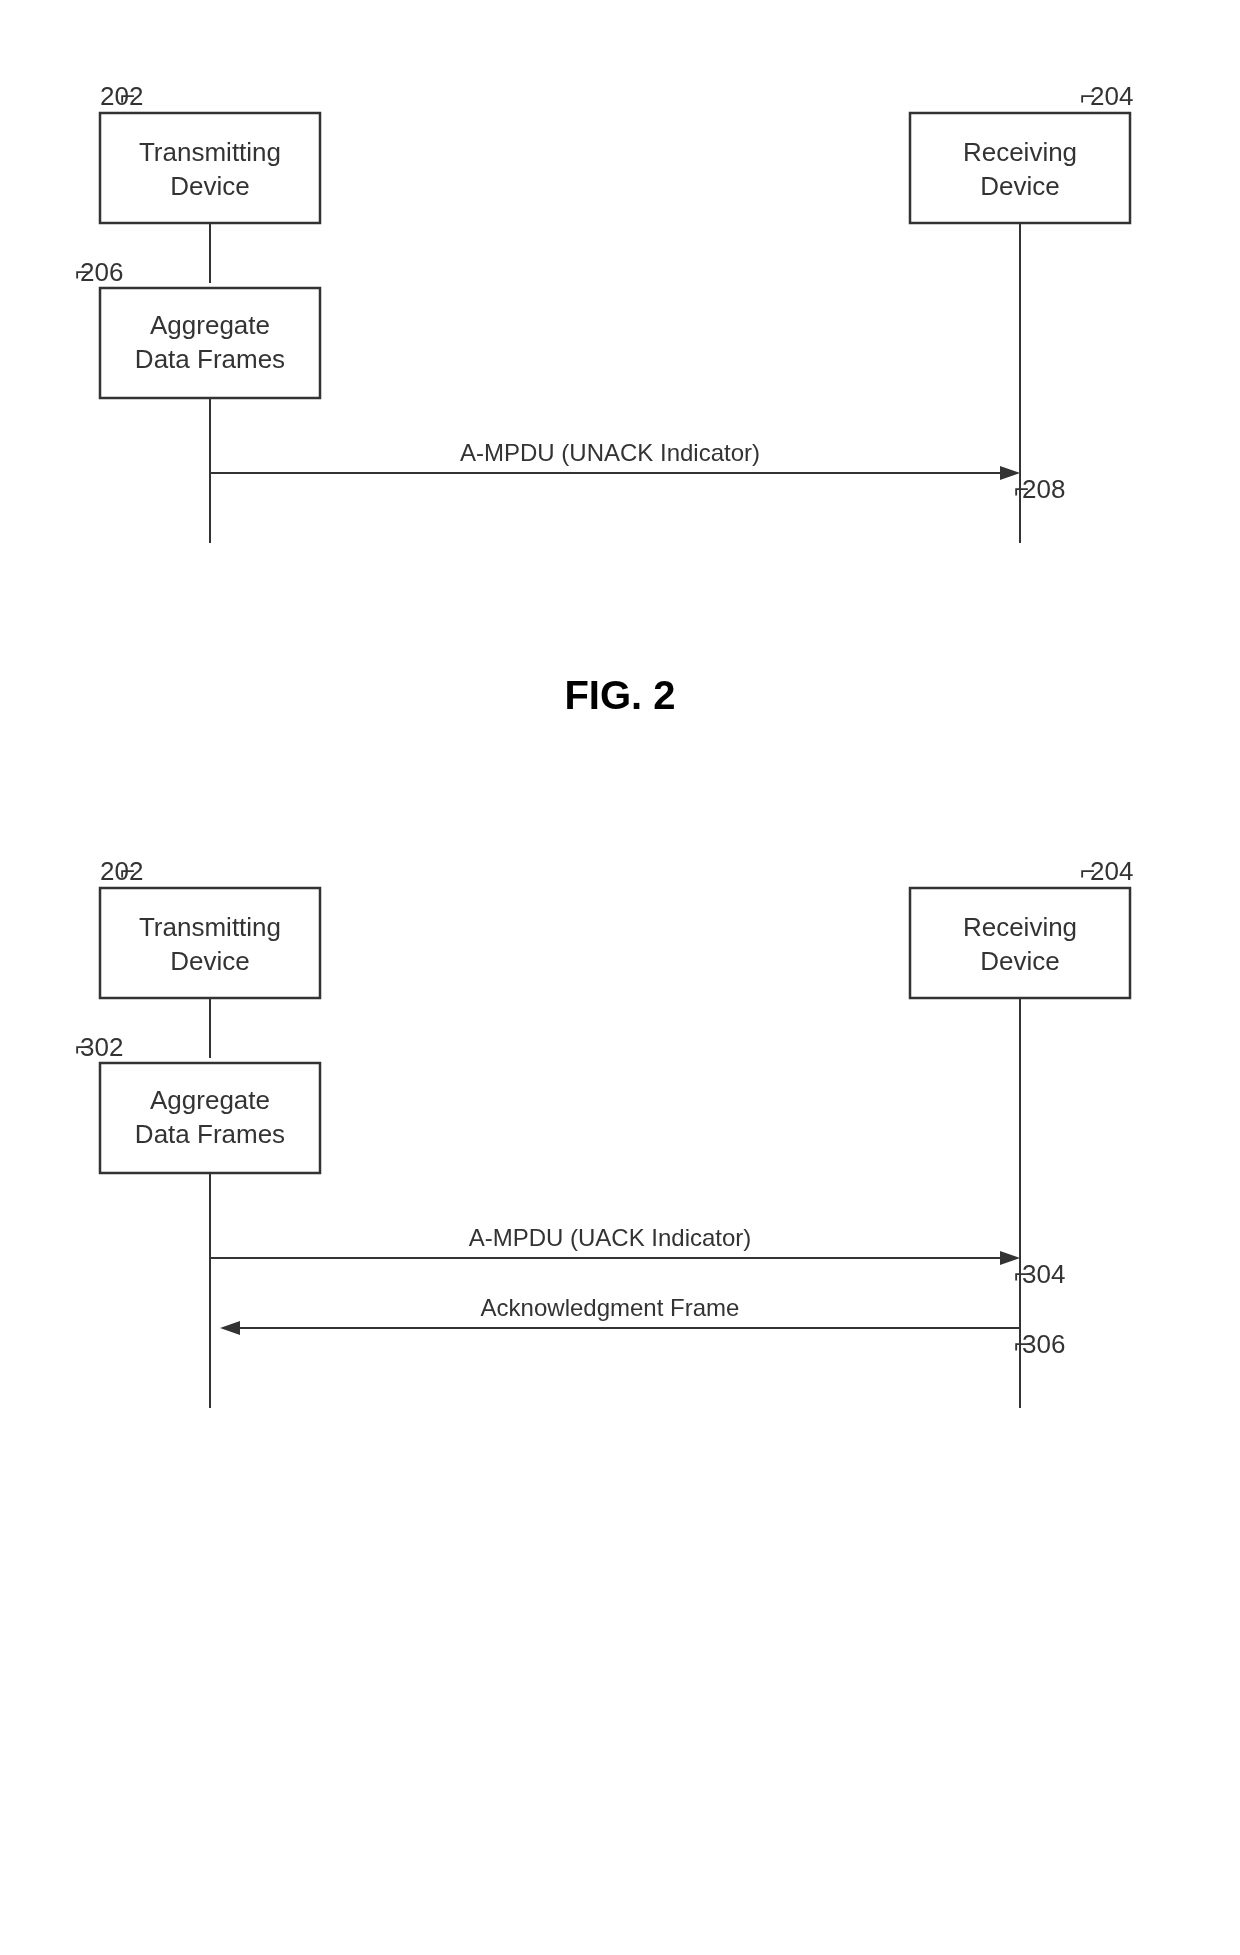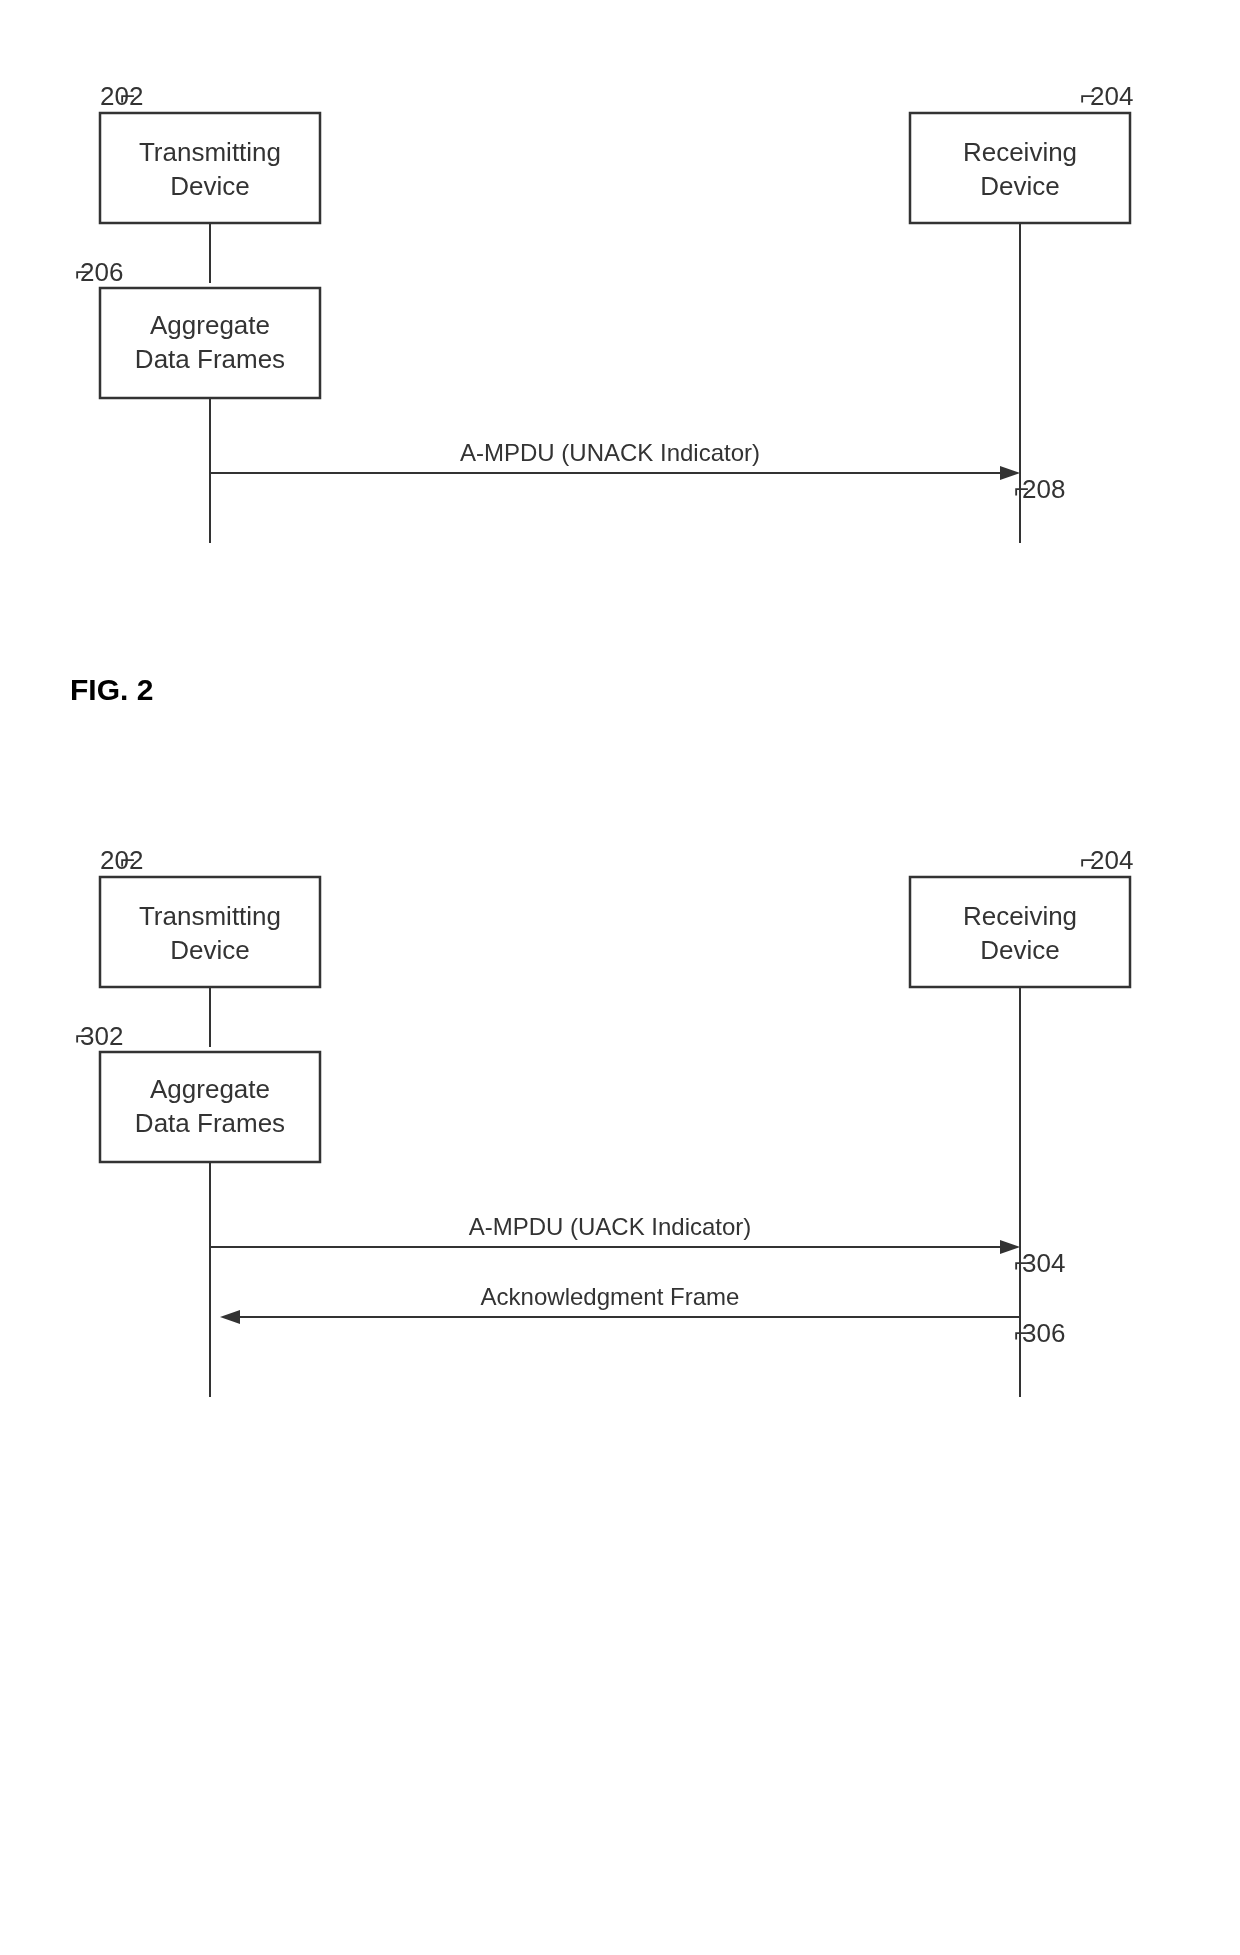--- a/index.html
+++ b/index.html
@@ -18,22 +18,22 @@
       align-items: center;
       padding: 63px 60px;
     }
     .diagram {
       width: 100%;
       max-width: 1100px;
       position: relative;
       margin-bottom: 60px;
     }
     .fig-label {
-      text-align: left;
-      font-size: 30px;
+      text-align: center;
+      font-size: 40px;
       font-weight: bold;
       margin-top: 30px;
       margin-bottom: 60px;
     }
 
     
     .diagram svg {
       width: 100%;
       height: auto;
       display: block;

